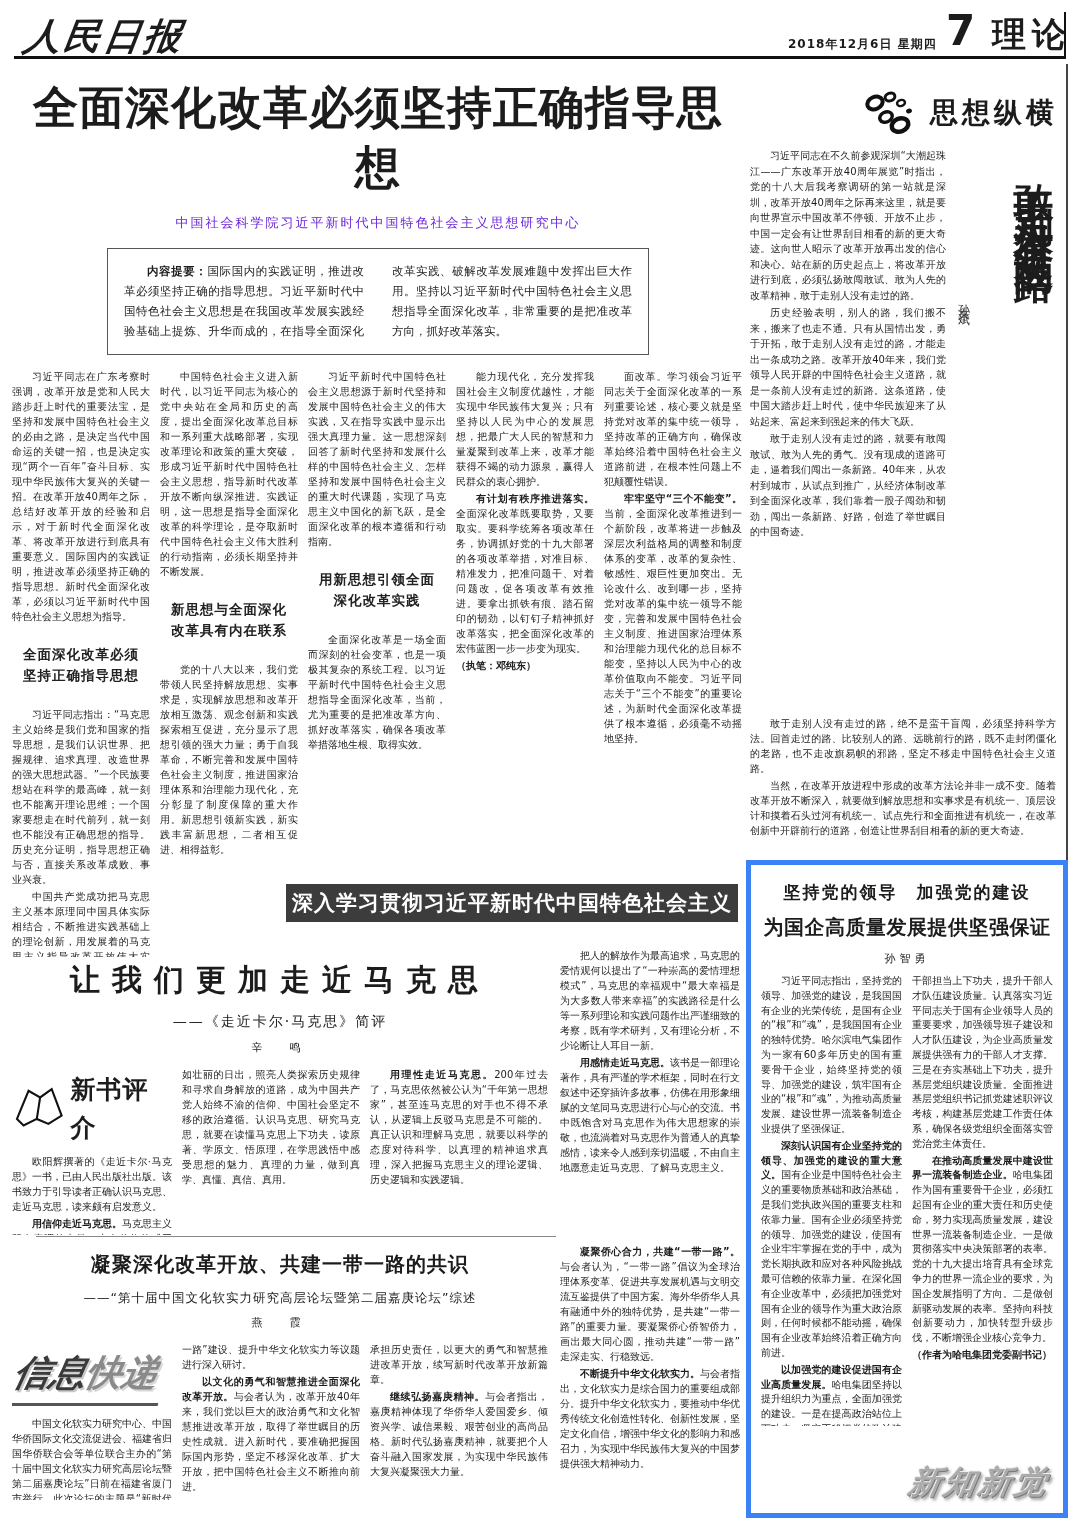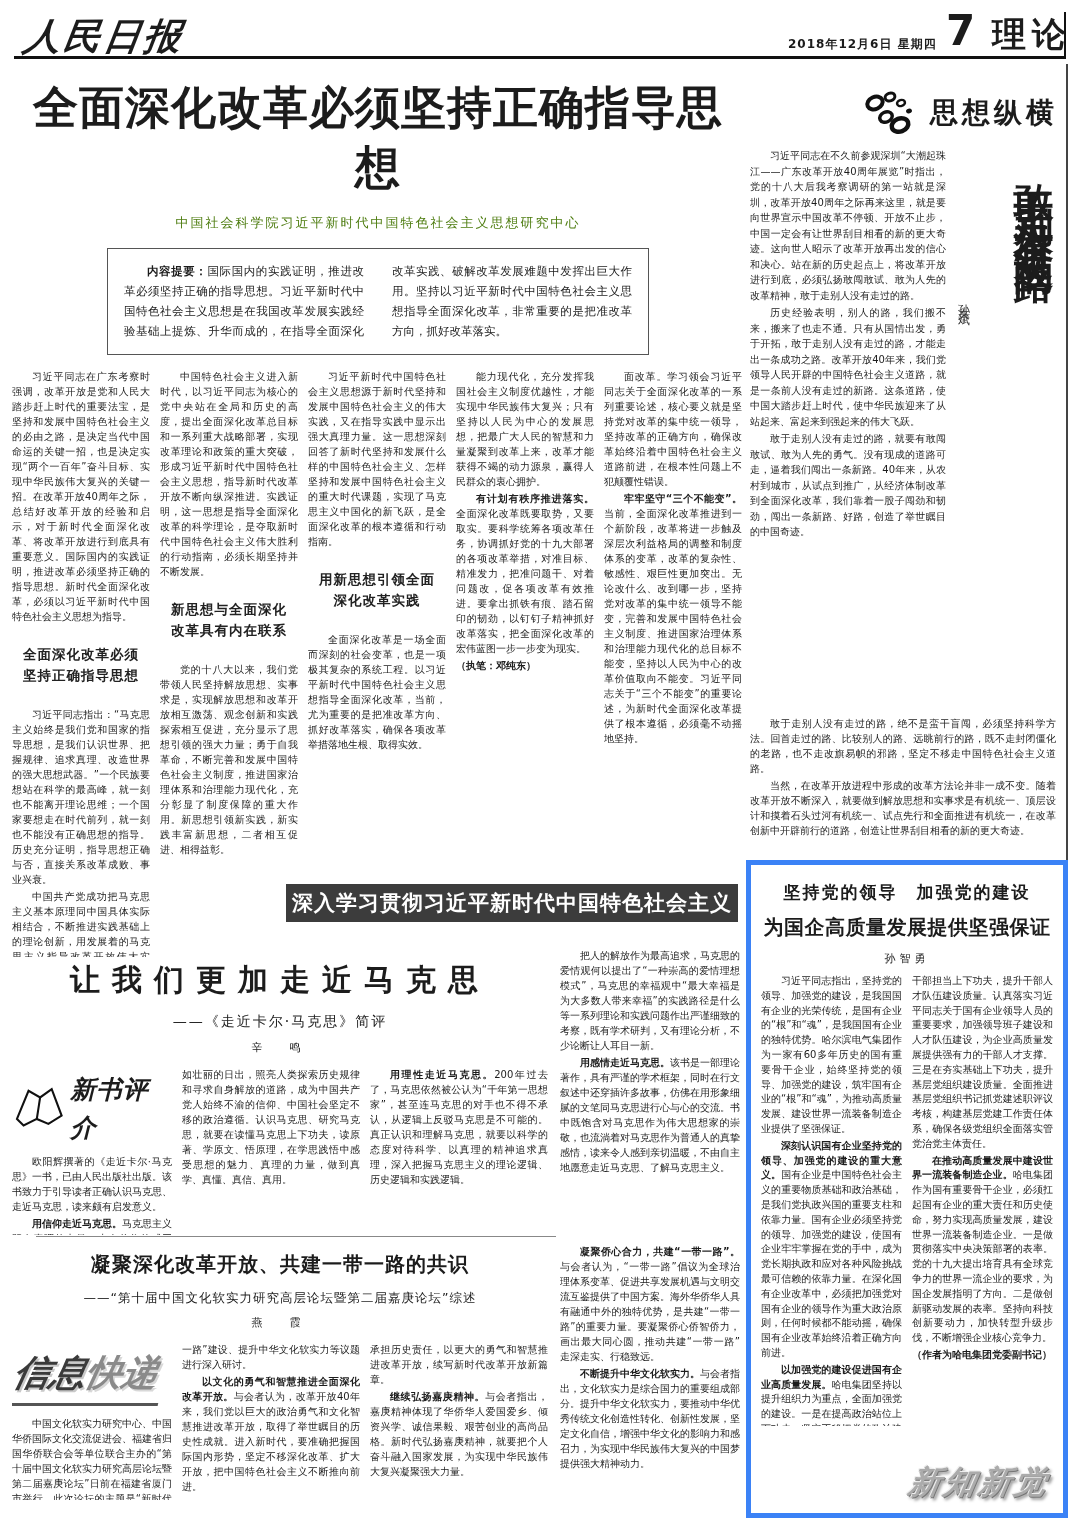--- a/index.html
+++ b/index.html
@@ -13,21 +13,21 @@
   .masthead-section{position:absolute;left:992px;top:12px;font-size:34px;font-weight:900;letter-spacing:6px;}
   .masthead-rule{position:absolute;left:14px;top:56px;width:1052px;height:3px;background:#111;}
   .masthead-bracket{position:absolute;left:1064px;top:12px;width:2px;height:44px;background:#111;}
   
   .bodytext p{margin:0 0 2px;text-indent:2em;text-align:justify;}
   .colhead{font-size:13.5px;font-weight:900;text-align:center;line-height:1.6;margin:20px 4px;letter-spacing:1px;}
   b.lead-in{font-weight:900;}
   
   .lead-wrap{position:absolute;left:12px;top:64px;width:732px;}
   .lead-headline{text-align:center;font-size:45px;font-weight:900;letter-spacing:1px;margin-top:14px;}
-  .lead-byline{text-align:center;font-size:13px;letter-spacing:2px;margin-top:16px;color:#4d7c0f;}
+  .lead-byline{text-align:center;font-size:13px;letter-spacing:2px;margin-top:16px;color:#6d28d9;}
   .abstract-box{width:508px;margin:16px auto 0;border:1px solid #555;padding:12px 16px;
         font-size:11.5px;line-height:1.75;column-count:2;column-gap:28px;text-align:justify;}
   .abstract-box p{margin:0;text-indent:2em;}
   .lead-cols{display:flex;gap:10px;margin-top:14px;height:588px;overflow:hidden;}
   .lead-col{width:138px;font-size:10px;line-height:1.5;color:#222;overflow:hidden;}
   .credit-line{text-align:right;font-weight:700;margin-top:10px;text-indent:0 !important;}
   
   .sx-wrap{position:absolute;left:750px;top:64px;width:318px;height:796px;border-right:2px solid #444;box-sizing:border-box;padding-right:8px;}
   .sx-head{display:flex;align-items:center;gap:12px;margin:26px 0 12px 14px;justify-content:flex-end;}
   .sx-title{font-size:28px;font-weight:900;letter-spacing:4px;}
@@ -56,21 +56,21 @@
   .marx-wrap{position:absolute;left:12px;top:944px;width:728px;height:286px;}
   .marx-headline{width:536px;text-align:center;font-size:30px;font-weight:700;letter-spacing:12px;margin-top:16px;}
   .marx-subtitle{width:536px;text-align:center;font-size:14px;letter-spacing:2px;margin-top:12px;
         font-family:"DejaVu Serif","Liberation Serif",serif;}
   .marx-author{width:536px;text-align:center;font-size:11px;letter-spacing:8px;margin-top:9px;}
   .marx-cols{display:flex;gap:10px;margin-top:12px;height:168px;overflow:hidden;}
   .marx-colA{width:160px;font-size:10px;line-height:1.5;overflow:hidden;}
   .marx-col{width:178px;font-size:10px;line-height:1.5;overflow:hidden;}
   .marx-right{position:absolute;left:548px;top:4px;width:180px;height:278px;overflow:hidden;
         font-size:10px;line-height:1.5;}
-  .badge-book{display:flex;align-items:center;gap:4px;margin:4px 0 8px;font-style:italic;}
+  .badge-book{display:flex;align-items:center;gap:4px;margin:4px 0 8px;}
   .badge-book-text{font-size:25px;font-weight:900;letter-spacing:1px;}
   
   .forum-wrap{position:absolute;left:12px;top:1236px;width:728px;height:286px;}
   .forum-rule{width:520px;height:1px;background:#888;margin-left:24px;}
   .forum-headline{width:536px;text-align:center;font-size:20px;font-weight:900;letter-spacing:1px;margin-top:14px;
         font-family:"DejaVu Serif","Liberation Serif",serif;}
   .forum-subtitle{width:536px;text-align:center;font-size:12.5px;letter-spacing:1px;margin-top:12px;}
   .forum-author{width:536px;text-align:center;font-size:11px;letter-spacing:8px;margin-top:8px;}
   .forum-cols{display:flex;gap:10px;margin-top:12px;height:158px;overflow:hidden;}
   .forum-colA{width:160px;font-size:10px;line-height:1.5;overflow:hidden;}

